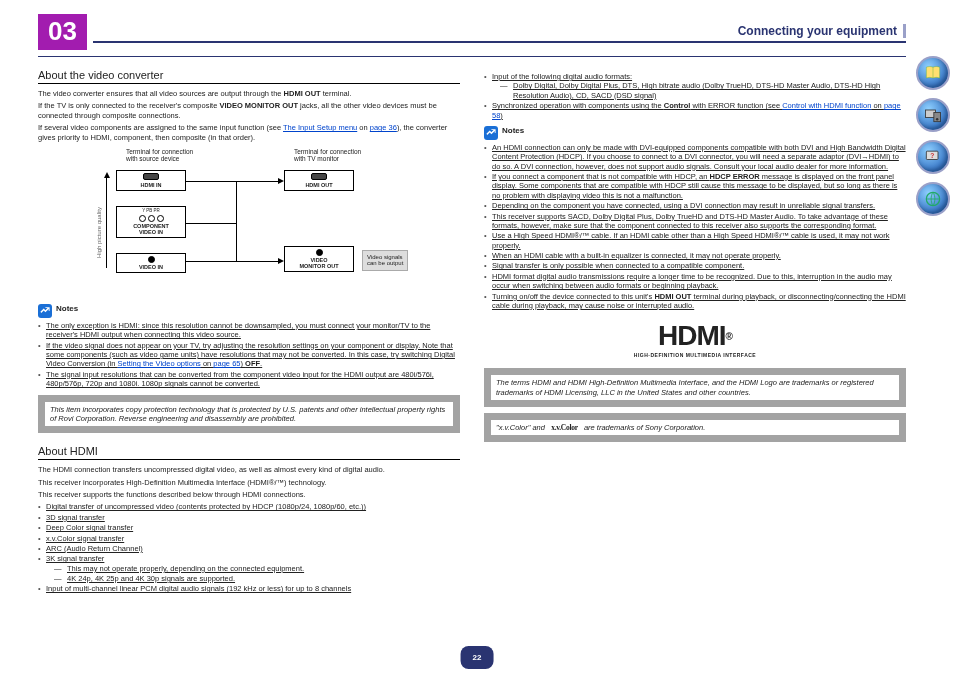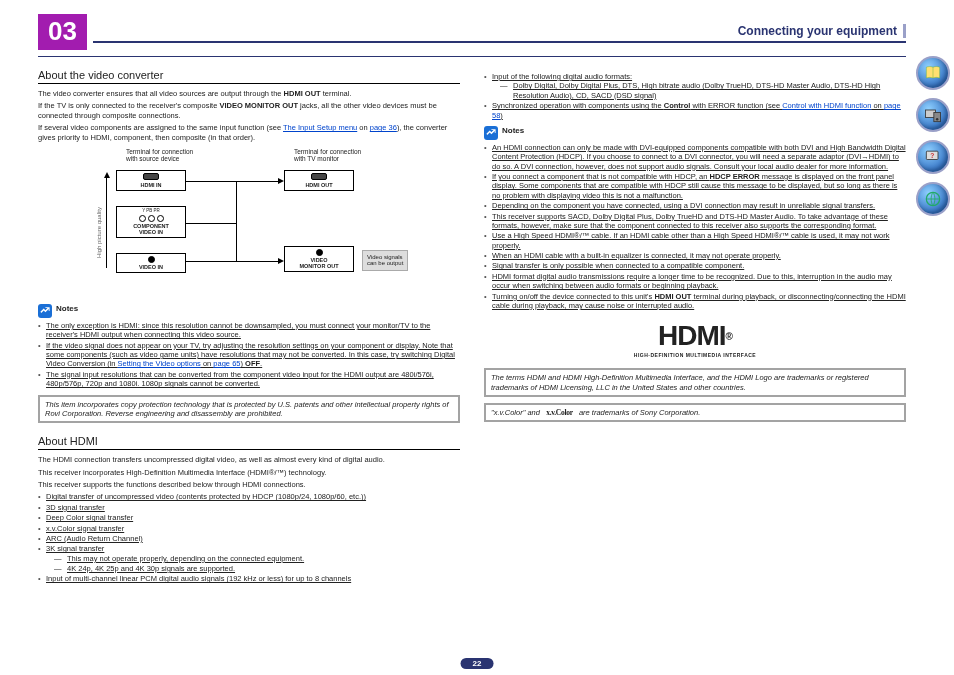--- a/index.html
+++ b/index.html
@@ -99,21 +99,21 @@
   }
   .note-icon {
     width: 14px; height: 14px;
     background: #1a6fd6;
     border-radius: 3px;
     display:flex;align-items:center;justify-content:center;
   }
   .note-icon svg { width: 10px; height: 10px; }
   .note-head b { font-size: 8px; }
   .framed {
-    border: 2px solid #a3a3a3;
+    border: 7px solid #a3a3a3;
     padding: 3px 5px;
     font-size: 7.5px;
     font-style: italic;
     line-height: 1.25;
     margin: 6px 0;
   }
   
   .diagram {
     position: relative;
     width: 380px;
@@ -206,21 +206,21 @@
   
   .pagenum {
     position:absolute;
     bottom:6px;
     left:50%;
     transform:translateX(-50%);
     background:#2a3471;
     color:#fff;
     font-size:8px;
     font-weight:bold;
-    padding:1px 12px;
+    padding:7px 12px;
     border-radius:8px;
   }
 </style>
 </head>
 <body>
 
 <div class="page">
   <div class="header">
     <div class="chapter-box">03</div>
     <div class="header-right">

